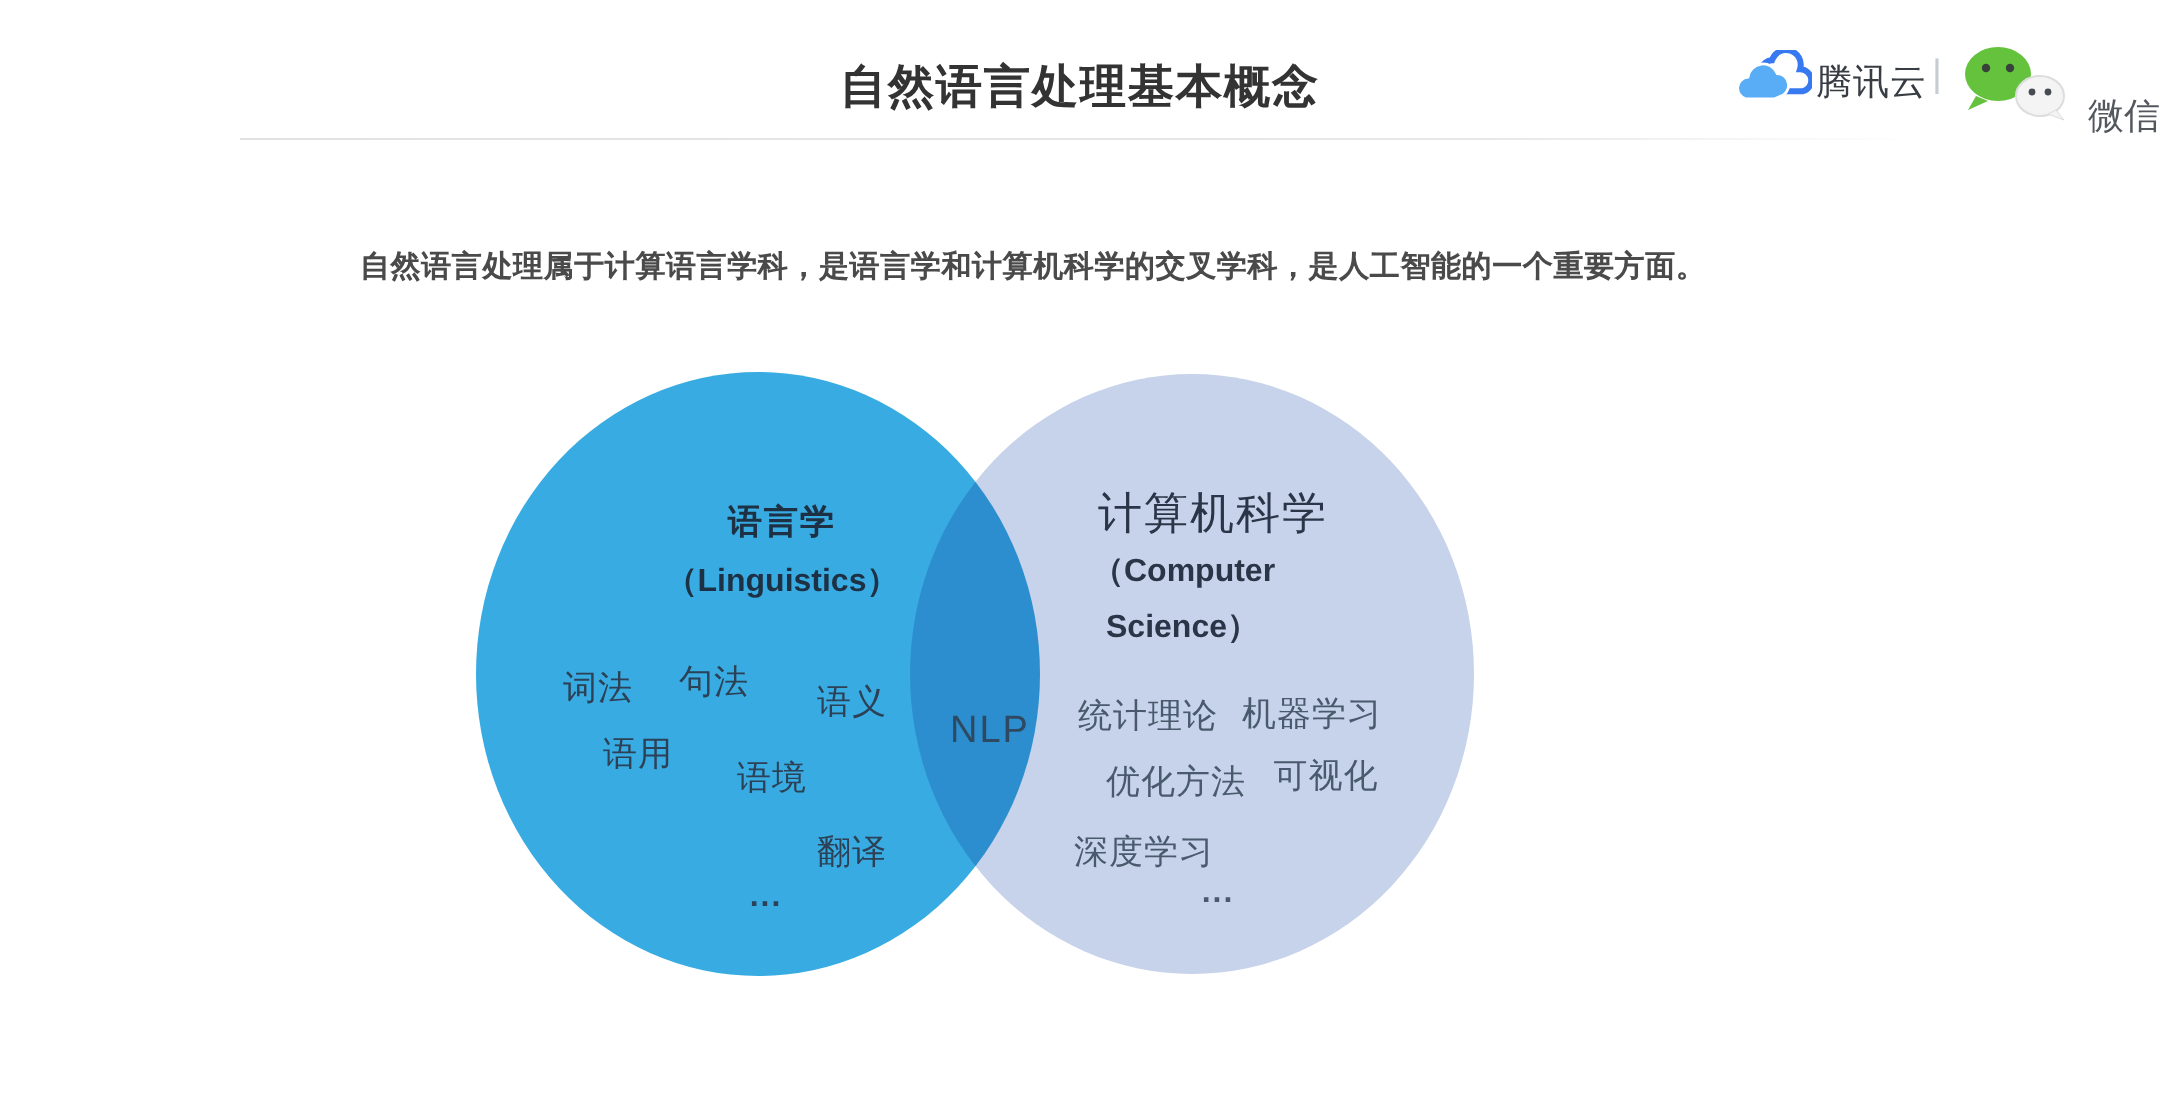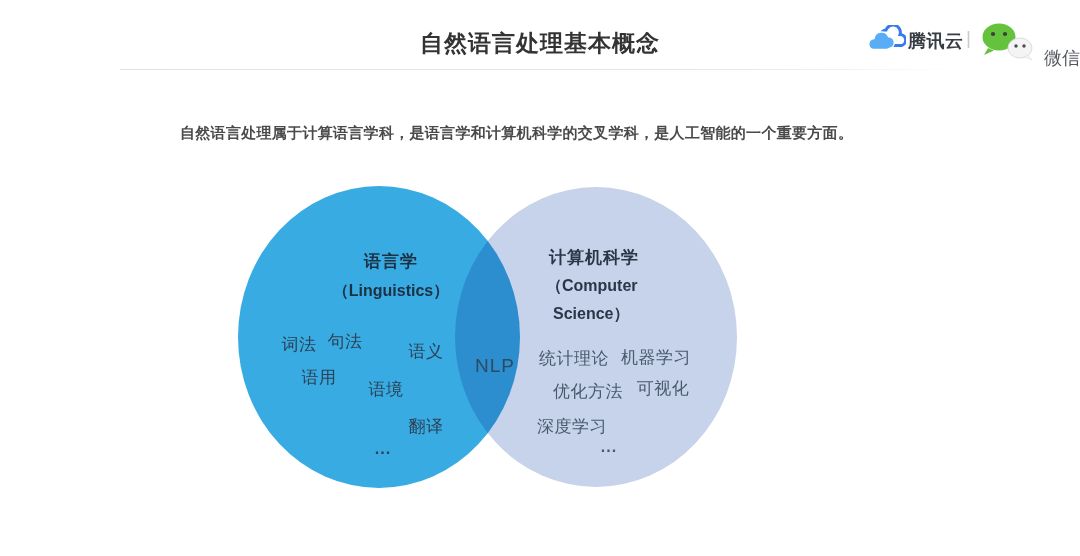--- a/index.html
+++ b/index.html
@@ -13,21 +13,21 @@
     position:absolute;left:0;top:28px;width:1080px;text-align:center;
     font-size:23px;font-weight:700;color:#333333;letter-spacing:1px;margin:0;
   }
   .divider{
     position:absolute;left:120px;top:69px;width:840px;height:1px;
     background:linear-gradient(to right,#e2e2e5 0%,#e8e8eb 75%,rgba(232,232,235,0) 100%);
   }
   .brand{position:absolute;left:860px;top:18px;width:220px;height:44px;}
   .brand .cloud-icon{position:absolute;left:6px;top:7px;}
   .brand .tc-label{
-    position:absolute;left:48px;top:11px;font-size:18px;font-weight:700;
+    position:absolute;left:48px;top:11px;font-size:18px;font-weight:400;
     color:#383d44;letter-spacing:0.5px;
   }
   .brand .sep{position:absolute;left:106px;top:9px;font-size:19px;color:#c7ccd3;font-weight:400;}
   .brand .wechat-icon{position:absolute;left:118px;top:3px;}
   .brand .wx-label{position:absolute;left:184px;top:12px;font-size:18px;color:#54585e;margin-top:16px;}
   
   .intro{
     position:absolute;left:180px;top:124px;margin:0;
     font-size:15px;font-weight:600;color:#4a4a4a;letter-spacing:0.3px;text-align:center;
   }
@@ -35,21 +35,21 @@
   .venn{position:absolute;left:0;top:0;width:892px;height:556px;}
   .circle{position:absolute;border-radius:50%;}
   .circle.cs{left:455px;top:187px;width:282px;height:300px;background:#C6D3EA;z-index:0;}
   .circle.ling{left:238px;top:186px;width:282px;height:302px;background:#38ACE2;
                mix-blend-mode:multiply;z-index:1;}
   .vlabel{position:absolute;z-index:2;white-space:nowrap;transform:translate(-50%,-50%);}
   .vlabel.la{transform:translate(0,-50%);} 
   .l-title{font-size:17px;font-weight:700;color:#1e3044;letter-spacing:1px;}
   .l-sub{font-size:16px;font-weight:700;color:#1e3044;}
   .l-item{font-size:17px;color:#2c4156;letter-spacing:0.5px;}
-  .r-title{font-size:17px;font-weight:700;color:#2a3648;letter-spacing:1px;}
+  .r-title{font-size:22px;font-weight:400;color:#2a3648;letter-spacing:1px;}
   .r-sub{font-size:16px;font-weight:700;color:#2a3648;}
   .r-item{font-size:17px;color:#4a5a6d;letter-spacing:0.5px;}
   .nlp{font-size:19px;color:#2e4a63;letter-spacing:1px;font-weight:400;margin-top:40px;}
   .dots{font-size:16px;font-weight:700;letter-spacing:1px;}
 </style>
 </head>
 <body>
 
 <div class="stage">
 
@@ -79,21 +79,21 @@
 
   <p class="intro">自然语言处理属于计算语言学科，是语言学和计算机科学的交叉学科，是人工智能的一个重要方面。</p>
 
   <div class="venn">
     <div class="circle cs"></div>
     <div class="circle ling"></div>
 
     <span class="vlabel l-title" style="left:391px;top:261px">语言学</span>
     <span class="vlabel l-sub" style="left:391px;top:291px">（Linguistics）</span>
     <span class="vlabel l-item" style="left:299px;top:344px">词法</span>
-    <span class="vlabel l-item" style="left:345px;top:341px">句法</span>
+    <span class="vlabel l-item" style="left:357px;top:341px">句法</span>
     <span class="vlabel l-item" style="left:426px;top:351px">语义</span>
     <span class="vlabel l-item" style="left:319px;top:377px">语用</span>
     <span class="vlabel l-item" style="left:386px;top:389px">语境</span>
     <span class="vlabel l-item" style="left:426px;top:426px">翻译</span>
     <span class="vlabel l-item dots" style="left:383px;top:449px">...</span>
 
     <span class="vlabel nlp" style="left:495px;top:326px">NLP</span>
 
     <span class="vlabel la r-title" style="left:549px;top:257px">计算机科学</span>
     <span class="vlabel la r-sub" style="left:546px;top:286px">（Computer</span>

